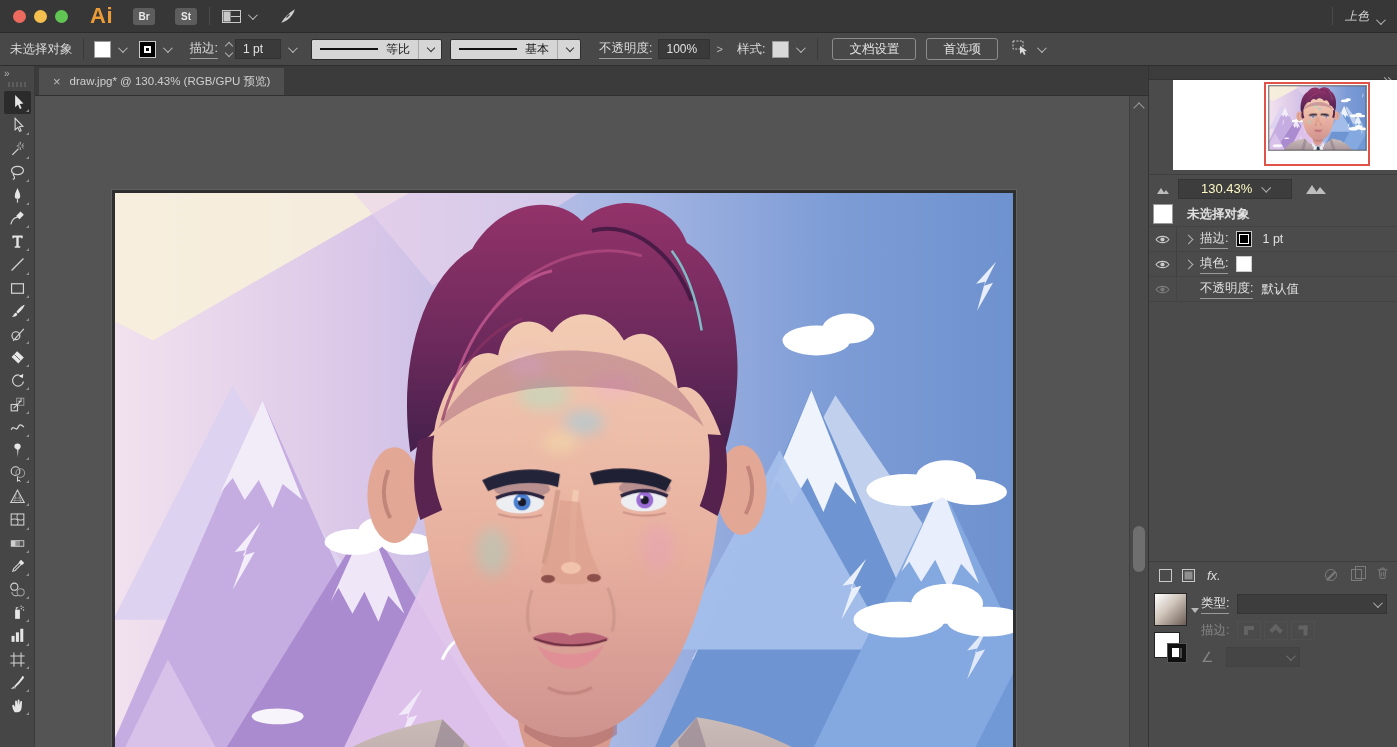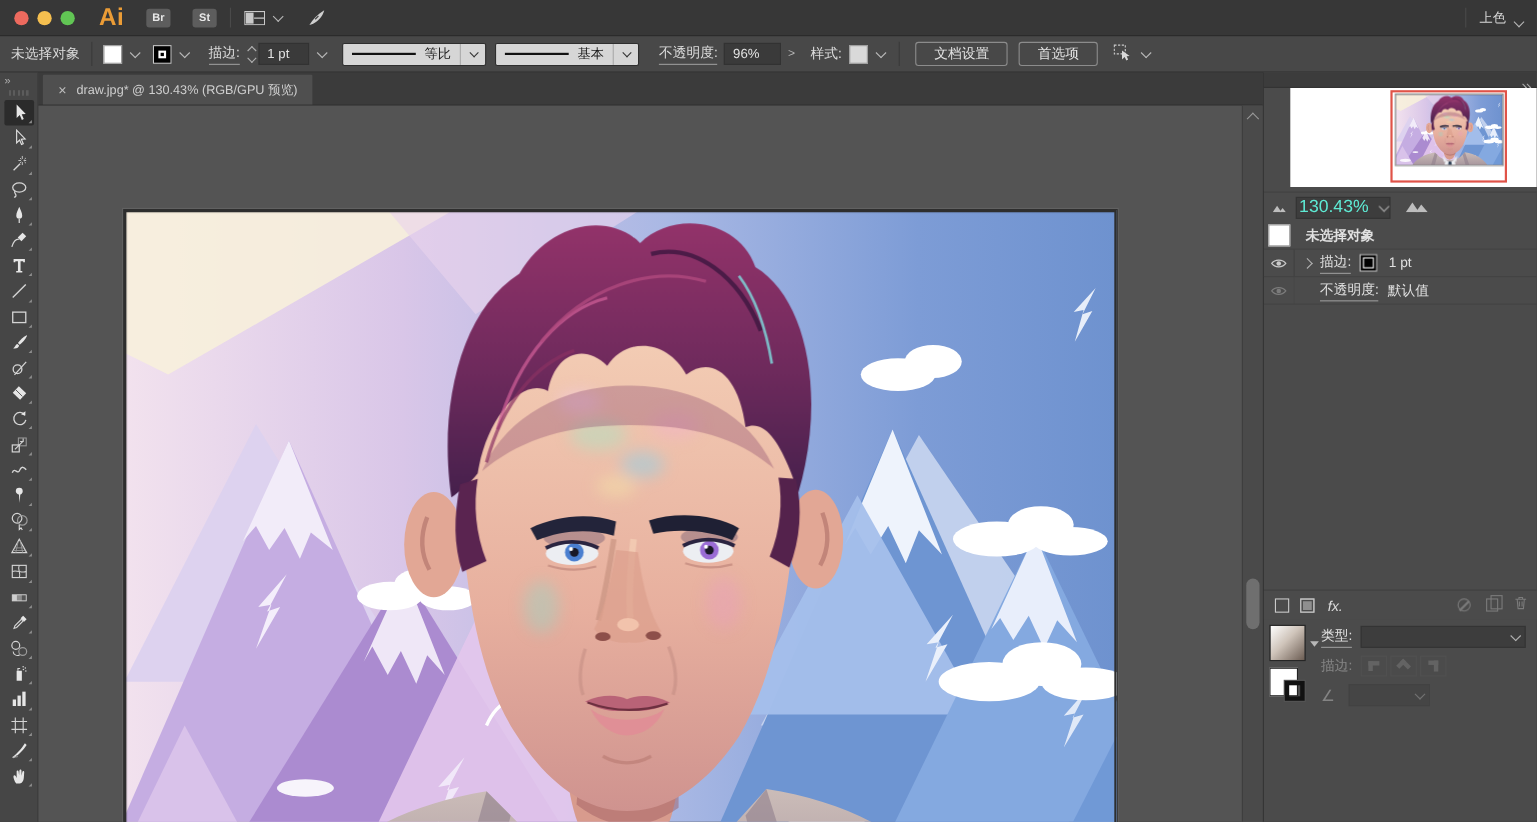--- a/index.html
+++ b/index.html
@@ -10,21 +10,21 @@
   #titlebar { position:absolute; left:0; top:0; width:1397px; height:33px; background:#373737;
     border-bottom:1px solid #2a2a2a; display:flex; align-items:center; }
   .traffic { width:13px; height:13px; border-radius:50%; margin-left:8px; }
   .traffic:first-child { margin-left:13px; }
   #ai-logo { color:#eb9c36; font-weight:bold; font-size:22px; margin-left:22px; letter-spacing:0.5px; }
   .mini-app-btn { background:#5d5d5d; color:#e8e8e8; font-size:10px; font-weight:bold;
     border-radius:3px; width:22px; height:17px; display:flex; align-items:center; justify-content:center; margin-left:20px; }
   .tb-sep { width:1px; height:18px; background:#4a4a4a; margin:0 12px; }
   .chev { display:inline-block; width:7px; height:7px; border-right:1.5px solid #b8b8b8;
     border-bottom:1.5px solid #b8b8b8; transform:rotate(45deg) translateY(-2px); margin-left:7px; }
-  #workspace-right { margin-left:auto; display:flex; align-items:flex-end; margin-right:14px; color:#d6d6d6; font-size:12px; }
+  #workspace-right { margin-left:auto; display:flex; align-items:flex-end; margin-right:14px; color:#d6d6d6; font-size:12px;font-style:italic; }
 
   
   #controlbar { position:absolute; left:0; top:33px; width:1397px; height:33px; background:#484848;
     border-bottom:1px solid #2e2e2e; display:flex; align-items:center; font-size:12.5px; color:#dcdcdc; }
   .cb-sep { width:1px; height:22px; background:#3a3a3a; margin:0 10px; }
   .swatch { width:17px; height:17px; border:1px solid #9a9a9a; display:inline-block; }
   .fill-white { background:#fff; }
   .stroke-sw { background:#000; position:relative; border:1px solid #c9c9c9; }
   .stroke-sw::after { content:""; position:absolute; left:4px; top:4px; right:4px; bottom:4px;
     border:2px solid #fff; background:#000; }
@@ -85,21 +85,21 @@
   .ptab.on { background:#4f4f4f; color:#efefef; font-weight:bold; }
   .burger { position:absolute; right:7px; top:9px; width:14px; height:2px; background:#b5b5b5;
     box-shadow:0 4px 0 #b5b5b5, 0 8px 0 #b5b5b5; }
 
   #nav-content { height:94px; background:#4b4b4b; position:relative; }
   #nav-white { position:absolute; left:24px; top:0; right:0; bottom:4px; background:#fff; }
   #nav-proxy { position:absolute; left:91px; top:2px; width:106px; height:84px; border:2px solid #e05348; }
   #nav-thumb { position:absolute; left:3px; top:2px; width:97px; height:64px; outline:1px solid #8a8a8a; }
   #nav-zoom { height:28px; display:flex; align-items:center; border-top:1px solid #3f3f3f; }
   .zoom-field { background:#3d3d3d; border:1px solid #343434; height:20px; display:flex; align-items:center;
-    color:#5eead4; font-size:16px; padding:0 2px; margin-left:8px; }
+    color:#fef9c3; font-size:13px; padding:0 22px; margin-left:8px; }
   .zoom-field .chev { margin-left:10px; transform:rotate(45deg) translateY(-1px); border-color:#b0b0b0; }
 
   .ap-row { height:25px; display:flex; align-items:center; border-bottom:1px solid #434343; position:relative; font-size:12.5px; color:#e0e0e0; }
   .eyecol { width:28px; display:flex; justify-content:center; align-items:center; align-self:stretch; border-right:1px solid #404040; }
   .eyecol svg { width:15px; height:11px; }
   .expander { width:7px; height:7px; border-right:1.5px solid #b0b0b0; border-top:1.5px solid #b0b0b0;
     transform:rotate(45deg); margin:0 8px 0 8px; }
   .ap-label { margin-right:8px; }
   .ap-sw { width:16px; height:16px; border:1px solid #c9c9c9; display:inline-block; margin-right:10px; }
   .ap-sw.black { background:#000; box-shadow:inset 0 0 0 2px #fff inset; position:relative; }
@@ -322,21 +322,21 @@
     <span class="dd-split"></span>
     <span class="ddchev"></span>
   </span>
   <span class="light-dd" style="margin-left:8px">
     <span class="line"></span>
     <span>基本</span>
     <span class="dd-split"></span>
     <span class="ddchev"></span>
   </span>
   <span class="underl" style="margin-left:18px">不透明度:</span>
-  <span class="dark-field" style="width:52px;margin-left:6px">96%</span>
+  <span class="dark-field" style="width:52px;margin-left:6px">100%</span>
   <span class="gt">&gt;</span>
   <span style="margin-left:8px">样式:</span>
   <span class="swatch" style="background:#d9d9d9;margin-left:7px"></span>
   <span class="chev"></span>
   <span class="cb-sep" style="margin:0 14px"></span>
   <button class="outline-btn">文档设置</button>
   <button class="outline-btn" style="margin-left:10px">首选项</button>
   <span style="margin-left:14px">
     <svg width="18" height="16" viewBox="0 0 18 16">
         <rect x="1" y="1" width="10" height="8" fill="none" stroke="#c9c9c9" stroke-dasharray="2 1.4"></rect>
@@ -578,20 +578,31 @@
     <span class="eyecol">
       <svg viewBox="0 0 16 12">
           <path d="M1 6 C4 1.5 12 1.5 15 6 C12 10.5 4 10.5 1 6 Z" fill="none" stroke="#c9c9c9" stroke-width="1.2"></path>
           <circle cx="8" cy="6" r="2.3" fill="#c9c9c9"></circle>
         </svg>
     </span>
     <span class="expander"></span>
     <span class="ap-label underl">描边:</span>
     <span class="ap-sw black"></span>
     <span>1 pt</span>
+  </div>
+  <div class="ap-row">
+    <span class="eyecol">
+      <svg viewBox="0 0 16 12">
+          <path d="M1 6 C4 1.5 12 1.5 15 6 C12 10.5 4 10.5 1 6 Z" fill="none" stroke="#c9c9c9" stroke-width="1.2"></path>
+          <circle cx="8" cy="6" r="2.3" fill="#c9c9c9"></circle>
+        </svg>
+    </span>
+    <span class="expander"></span>
+    <span class="ap-label underl">填色:</span>
+    <span class="ap-sw white"></span>
   </div>
   <div class="ap-row">
     <span class="eyecol dim">
       <svg viewBox="0 0 16 12">
           <path d="M1 6 C4 1.5 12 1.5 15 6 C12 10.5 4 10.5 1 6 Z" fill="none" stroke="#c9c9c9" stroke-width="1.2"></path>
           <circle cx="8" cy="6" r="2.3" fill="#c9c9c9"></circle>
         </svg>
     </span>
     <span class="ap-label underl" style="margin-left:23px">不透明度:</span>
     <span>默认值</span>

